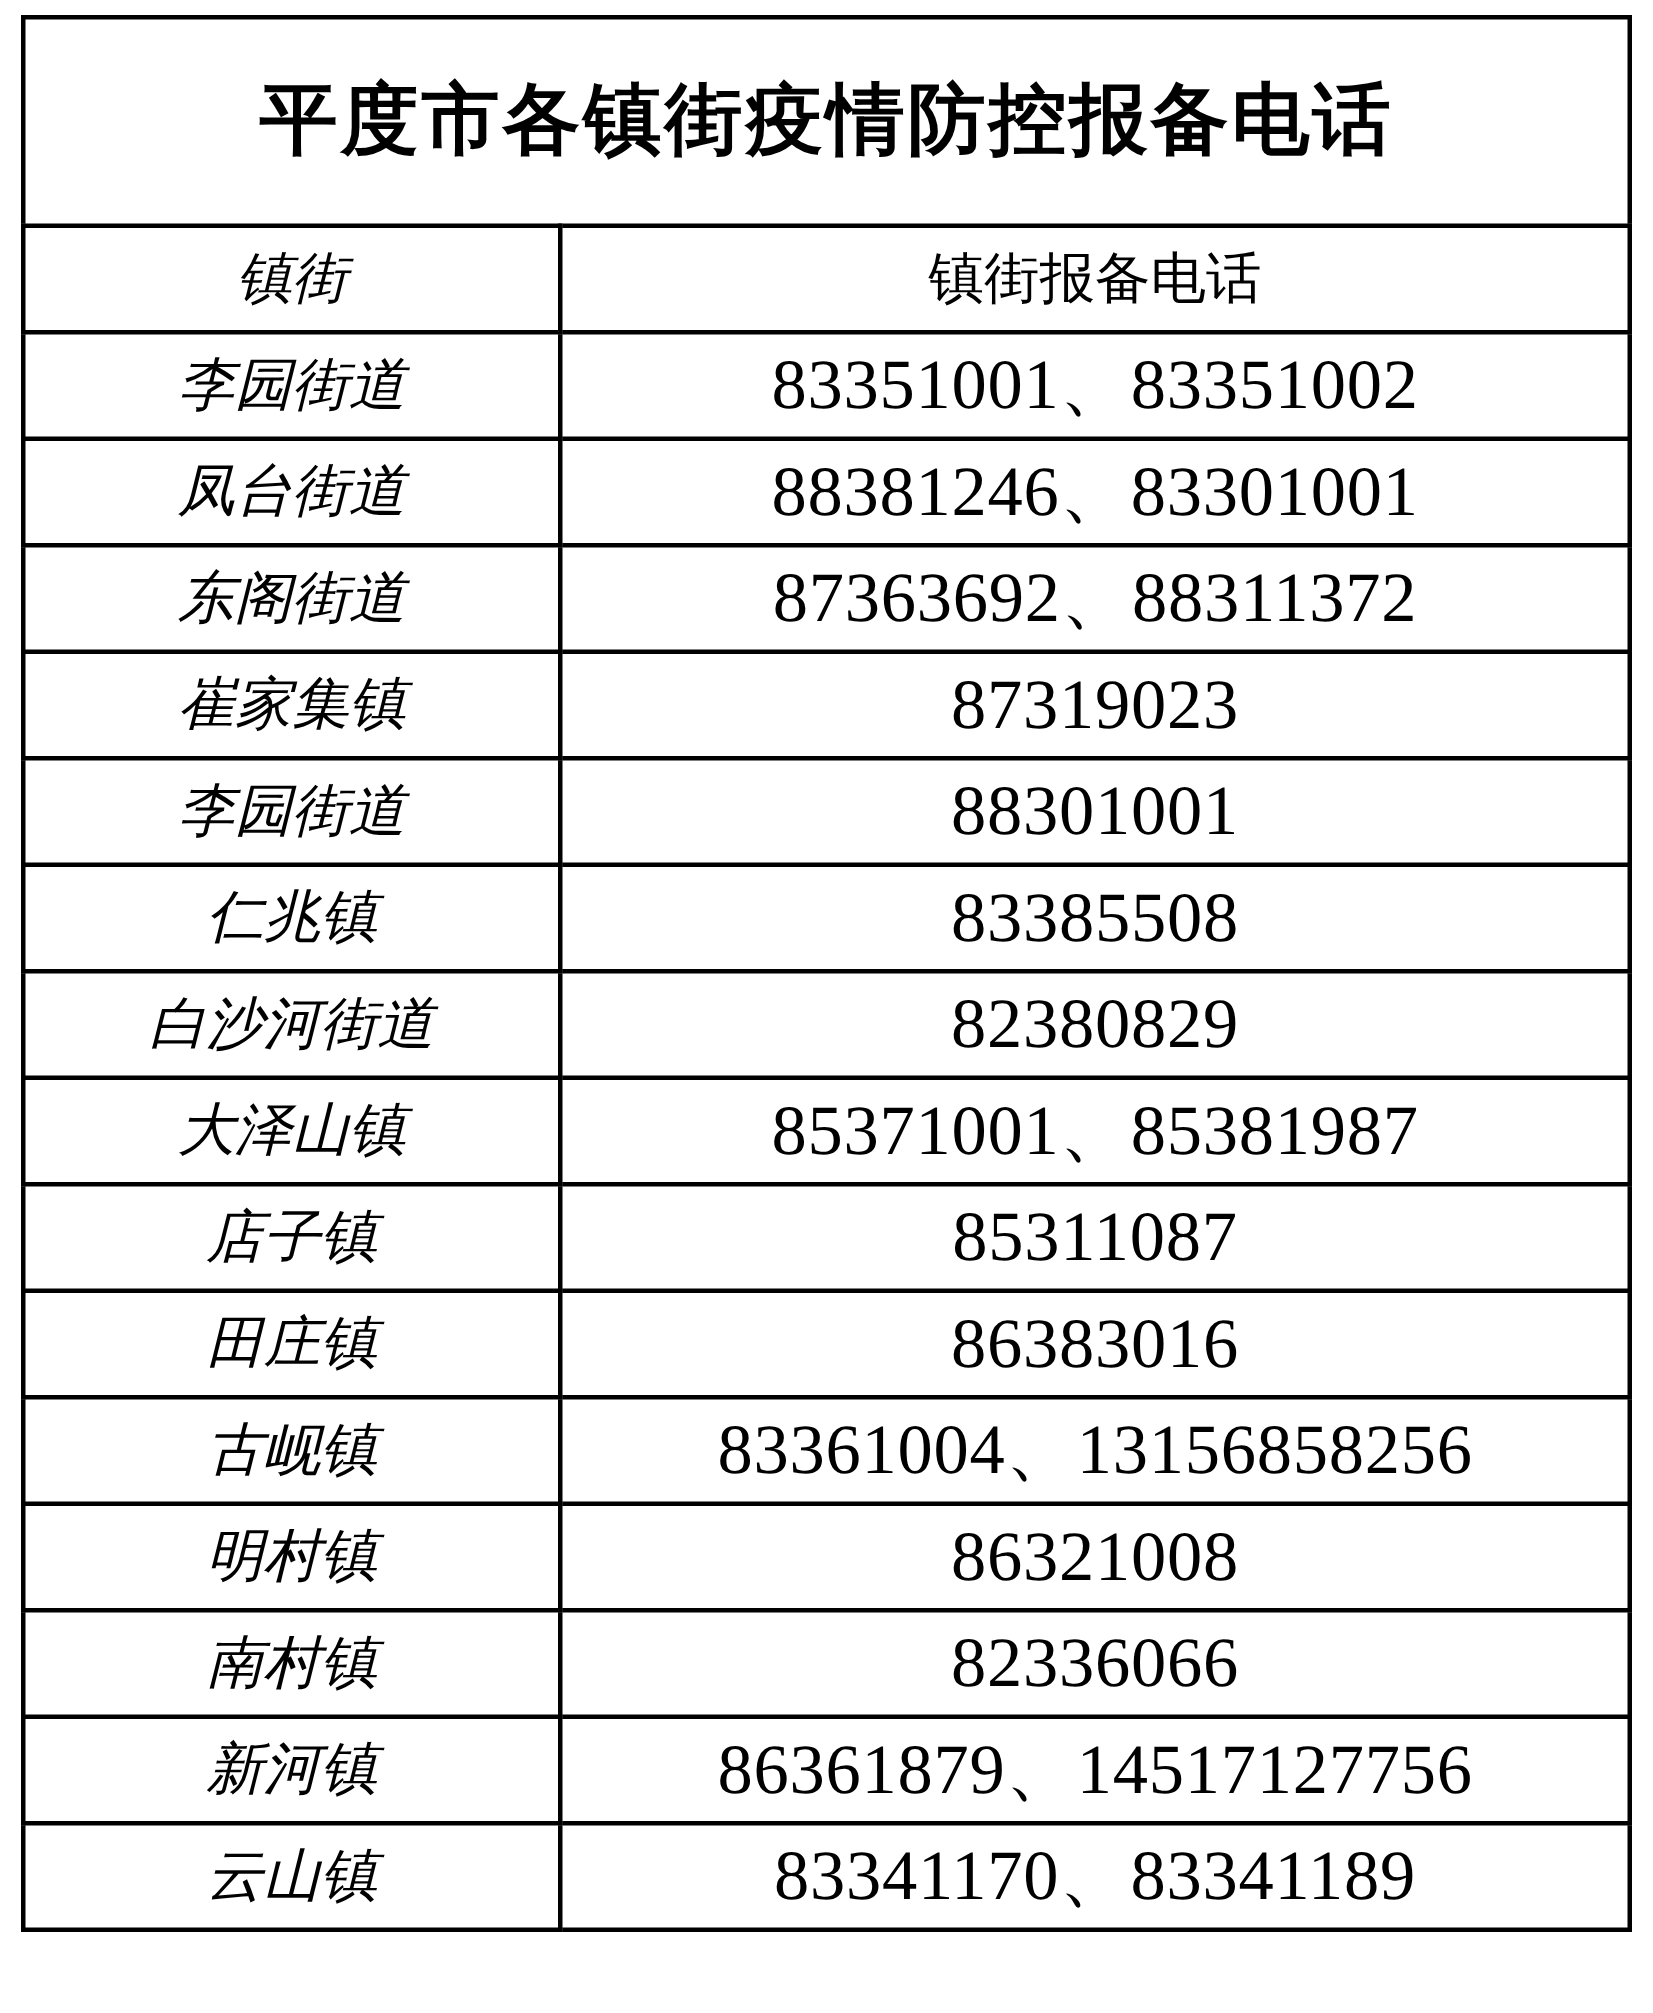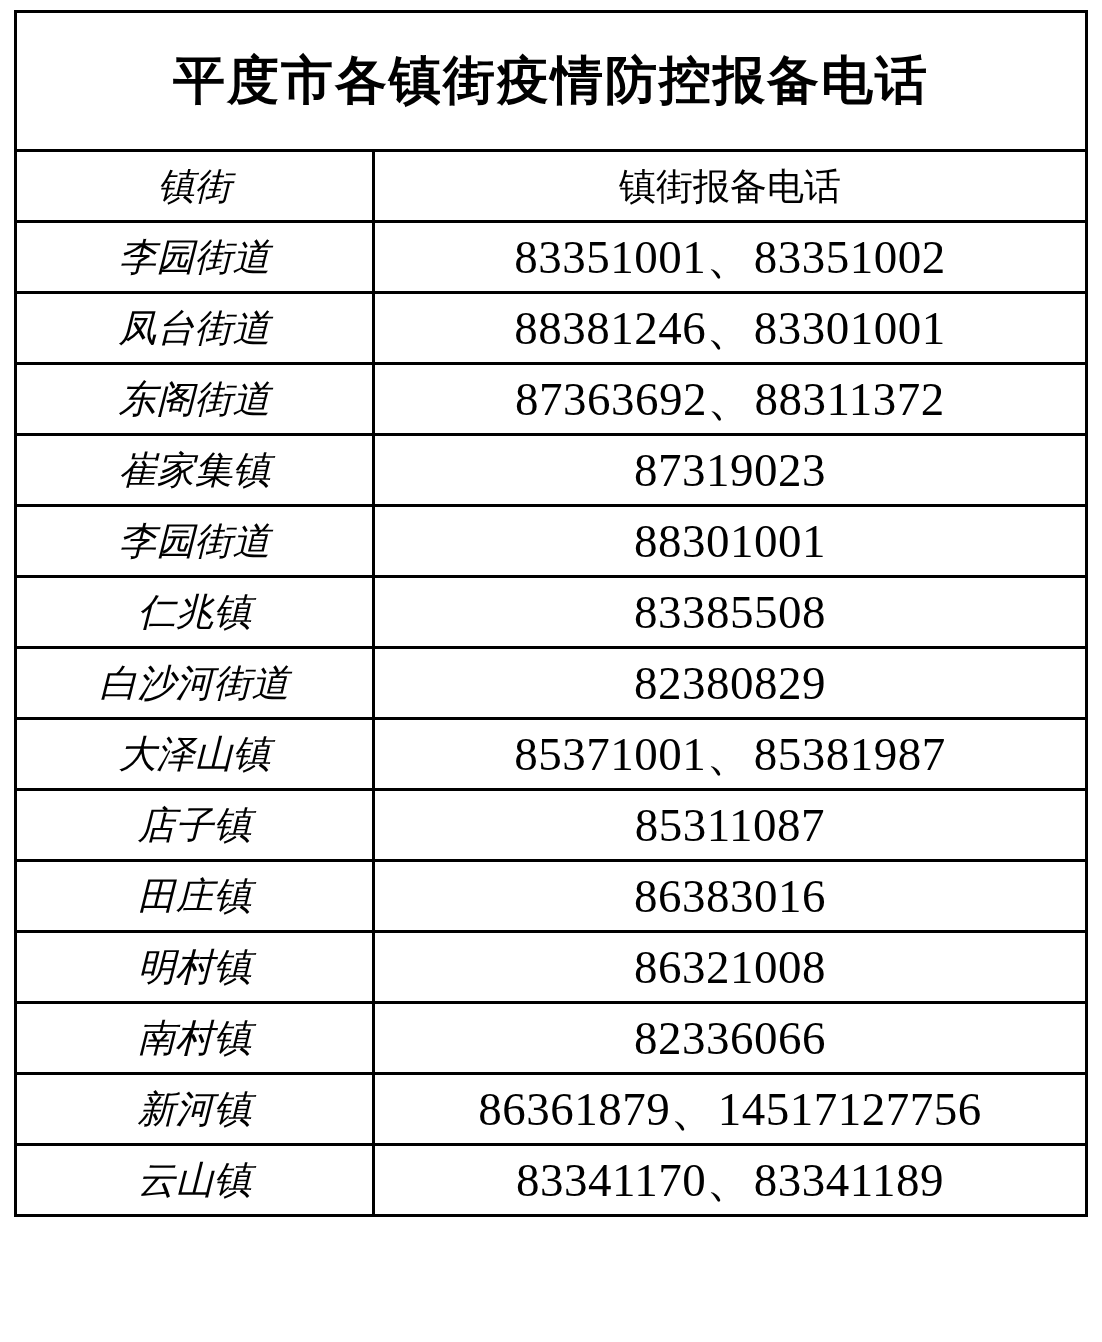--- a/index.html
+++ b/index.html
@@ -112,20 +112,24 @@
       </tr>
       <tr>
         <td class="col-name">店子镇</td>
         <td class="num">85311087</td>
       </tr>
       <tr>
         <td class="col-name">田庄镇</td>
         <td class="num">86383016</td>
       </tr>
       <tr>
+        <td class="col-name">古岘镇</td>
+        <td class="num">83361004、13156858256</td>
+      </tr>
+      <tr>
         <td class="col-name">明村镇</td>
         <td class="num">86321008</td>
       </tr>
       <tr>
         <td class="col-name">南村镇</td>
         <td class="num">82336066</td>
       </tr>
       <tr>
         <td class="col-name">新河镇</td>
         <td class="num">86361879、14517127756</td>

